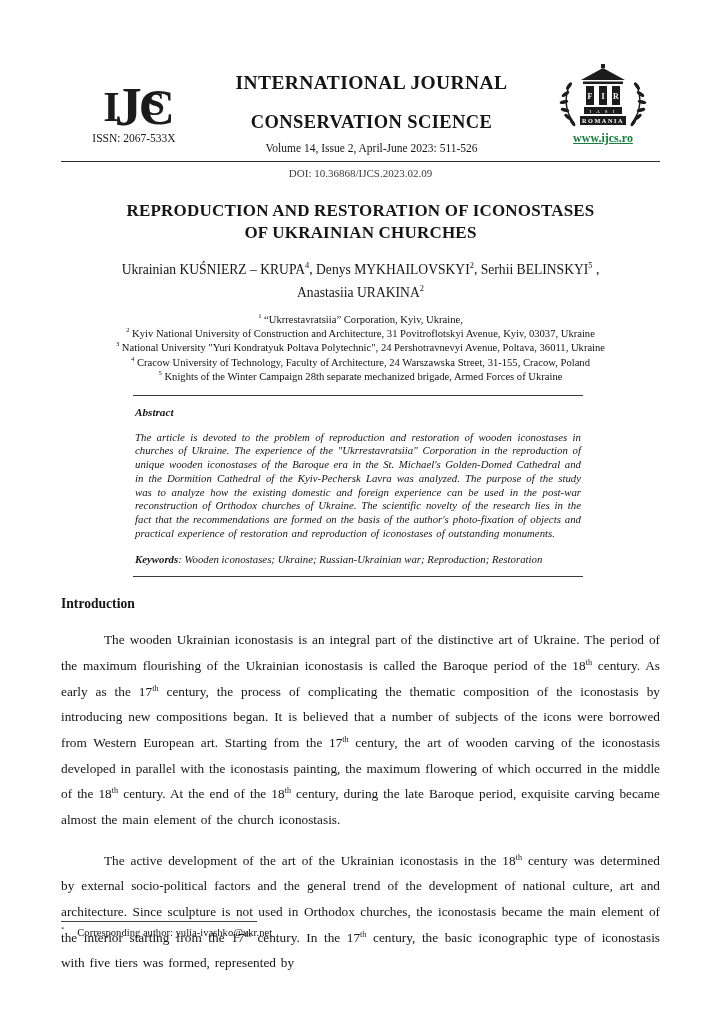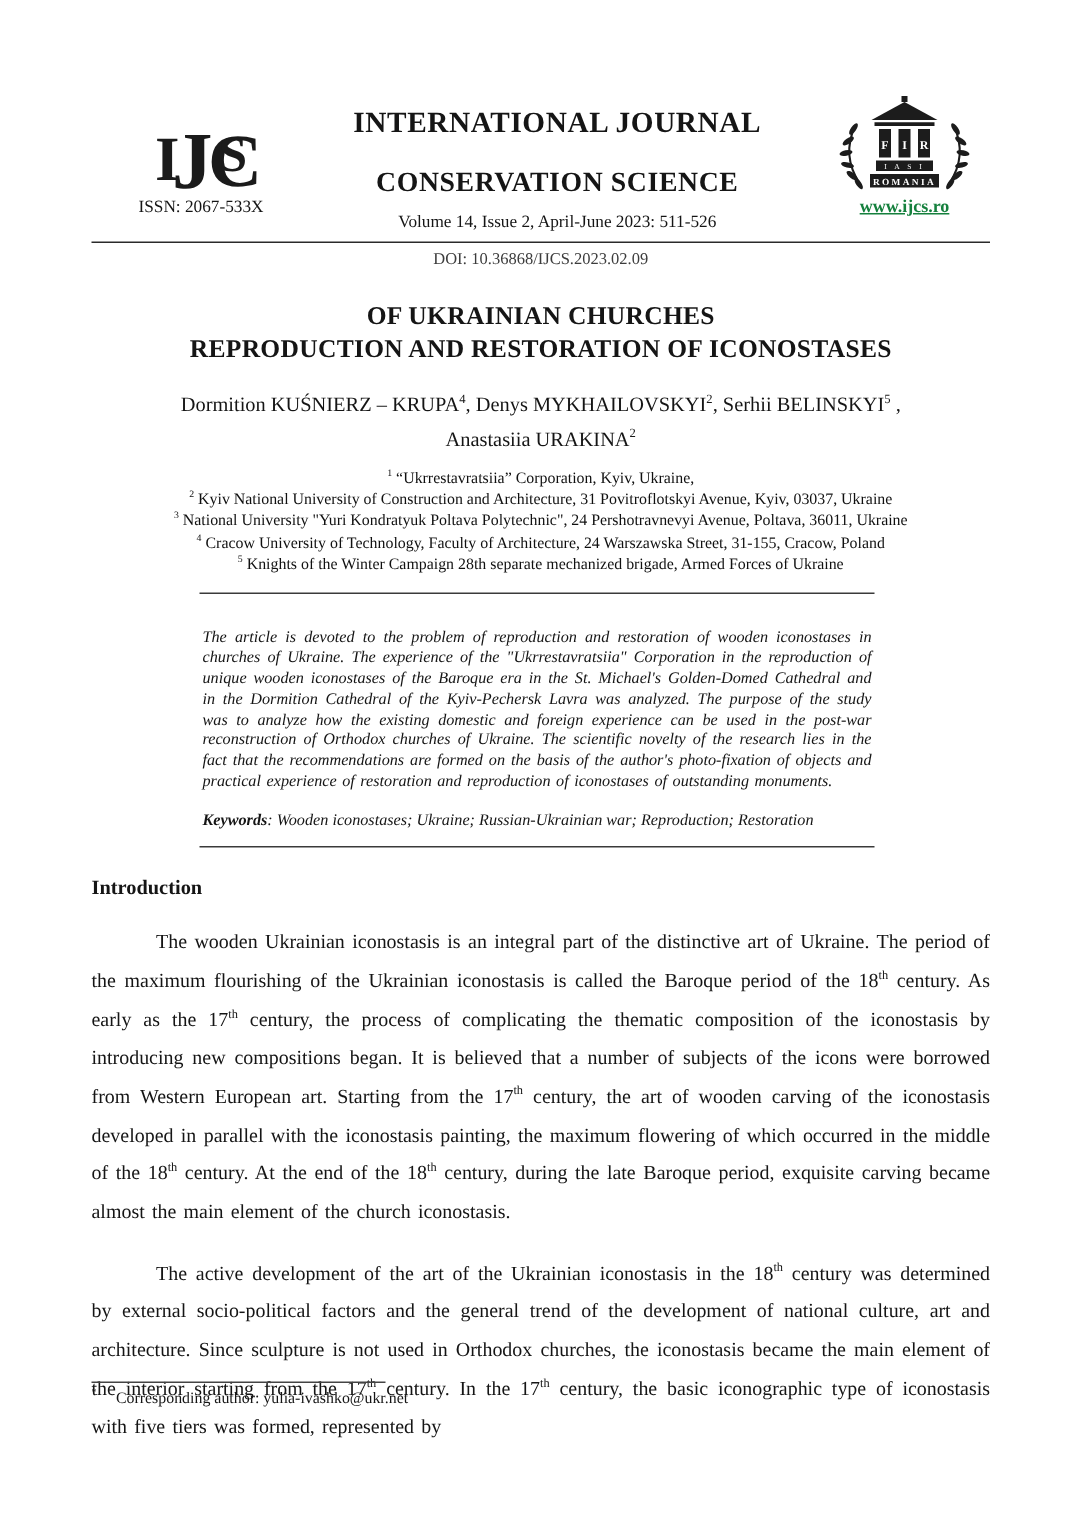--- a/index.html
+++ b/index.html
@@ -131,38 +131,39 @@
         </g>
       </svg>
       <span class="website">www.ijcs.ro</span>
     </div>
   </div>
 
   <hr class="header-rule">
   <div class="doi">DOI: 10.36868/IJCS.2023.02.09</div>
 
   <div class="title">
+    <div>REPRODUCTION AND RESTORATION OF ICONOSTASES</div>
     <div>OF UKRAINIAN CHURCHES</div>
-    <div>REPRODUCTION AND RESTORATION OF ICONOSTASES</div>
   </div>
 
   <div class="authors">
-    <div><span>Dormition KUŚNIERZ – KRUPA</span><sup>4</sup><span>, Denys MYKHAILOVSKYI</span><sup>2</sup><span>, Serhii BELINSKYI</span><sup>5</sup><span> ,</span></div>
+    <div><span>Ukrainian KUŚNIERZ – KRUPA</span><sup>4</sup><span>, Denys MYKHAILOVSKYI</span><sup>2</sup><span>, Serhii BELINSKYI</span><sup>5</sup><span> ,</span></div>
     <div><span>Anastasiia URAKINA</span><sup>2</sup></div>
   </div>
 
   <div class="affiliations">
     <div><sup>1</sup><span> “Ukrrestavratsiia” Corporation, Kyiv, Ukraine,</span></div>
     <div><sup>2</sup><span> Kyiv National University of Construction and Architecture, 31 Povitroflotskyi Avenue, Kyiv, 03037, Ukraine</span></div>
     <div><sup>3</sup><span> National University "Yuri Kondratyuk Poltava Polytechnic", 24 Pershotravnevyi Avenue, Poltava, 36011, Ukraine</span></div>
     <div><sup>4</sup><span> Cracow University of Technology, Faculty of Architecture, 24 Warszawska Street, 31-155, Cracow, Poland</span></div>
     <div><sup>5</sup><span> Knights of the Winter Campaign 28th separate mechanized brigade, Armed Forces of Ukraine</span></div>
   </div>
 
   <div class="abstract-box">
+    <div class="abstract-heading">Abstract</div>
     <div class="abstract-body">The article is devoted to the problem of reproduction and restoration of wooden iconostases in churches of Ukraine. The experience of the "Ukrrestavratsiia" Corporation in the reproduction of unique wooden iconostases of the Baroque era in the St. Michael's Golden-Domed Cathedral and in the Dormition Cathedral of the Kyiv-Pechersk Lavra was analyzed. The purpose of the study was to analyze how the existing domestic and foreign experience can be used in the post-war reconstruction of Orthodox churches of Ukraine. The scientific novelty of the research lies in the fact that the recommendations are formed on the basis of the author's photo-fixation of objects and practical experience of restoration and reproduction of iconostases of outstanding monuments.</div>
     <div class="keywords"><span style="font-weight: bold;">Keyword</span><span style="font-weight: bold;">s</span><span>: Wooden iconostases; Ukraine; Russian-Ukrainian war; Reproduction; Restoration</span></div>
   </div>
 
   <div class="section-heading">Introduction</div>
   <div class="intro">
     <p><span>The wooden Ukrainian iconostasis is an integral part of the distinctive art of Ukraine. The period of the maximum flourishing of the Ukrainian iconostasis is called the Baroque period of the 18</span><sup>th</sup><span> century. As early as the 17</span><sup>th</sup><span> century, the process of complicating the thematic composition of the iconostasis by introducing new compositions began. It is believed that a number of subjects of the icons were borrowed from Western European art. Starting from the 17</span><sup>th</sup><span> century, the art of wooden carving of the iconostasis developed in parallel with the iconostasis painting, the maximum flowering of which occurred in the middle of the 18</span><sup>th</sup><span> century. At the end of the 18</span><sup>th</sup><span> century, during the late Baroque period, exquisite carving became almost the main element of the church iconostasis.</span></p>
     <p><span>The active development of the art of the Ukrainian iconostasis in the 18</span><sup>th</sup><span> century was determined by external socio-political factors and the general trend of the development of national culture, art and architecture. Since sculpture is not used in Orthodox churches, the iconostasis became the main element of the interior starting from the 17</span><sup>th</sup><span> century. In the 17</span><sup>th</sup><span> century, the basic iconographic type of iconostasis with five tiers was formed, represented by</span></p>
   </div>
 

